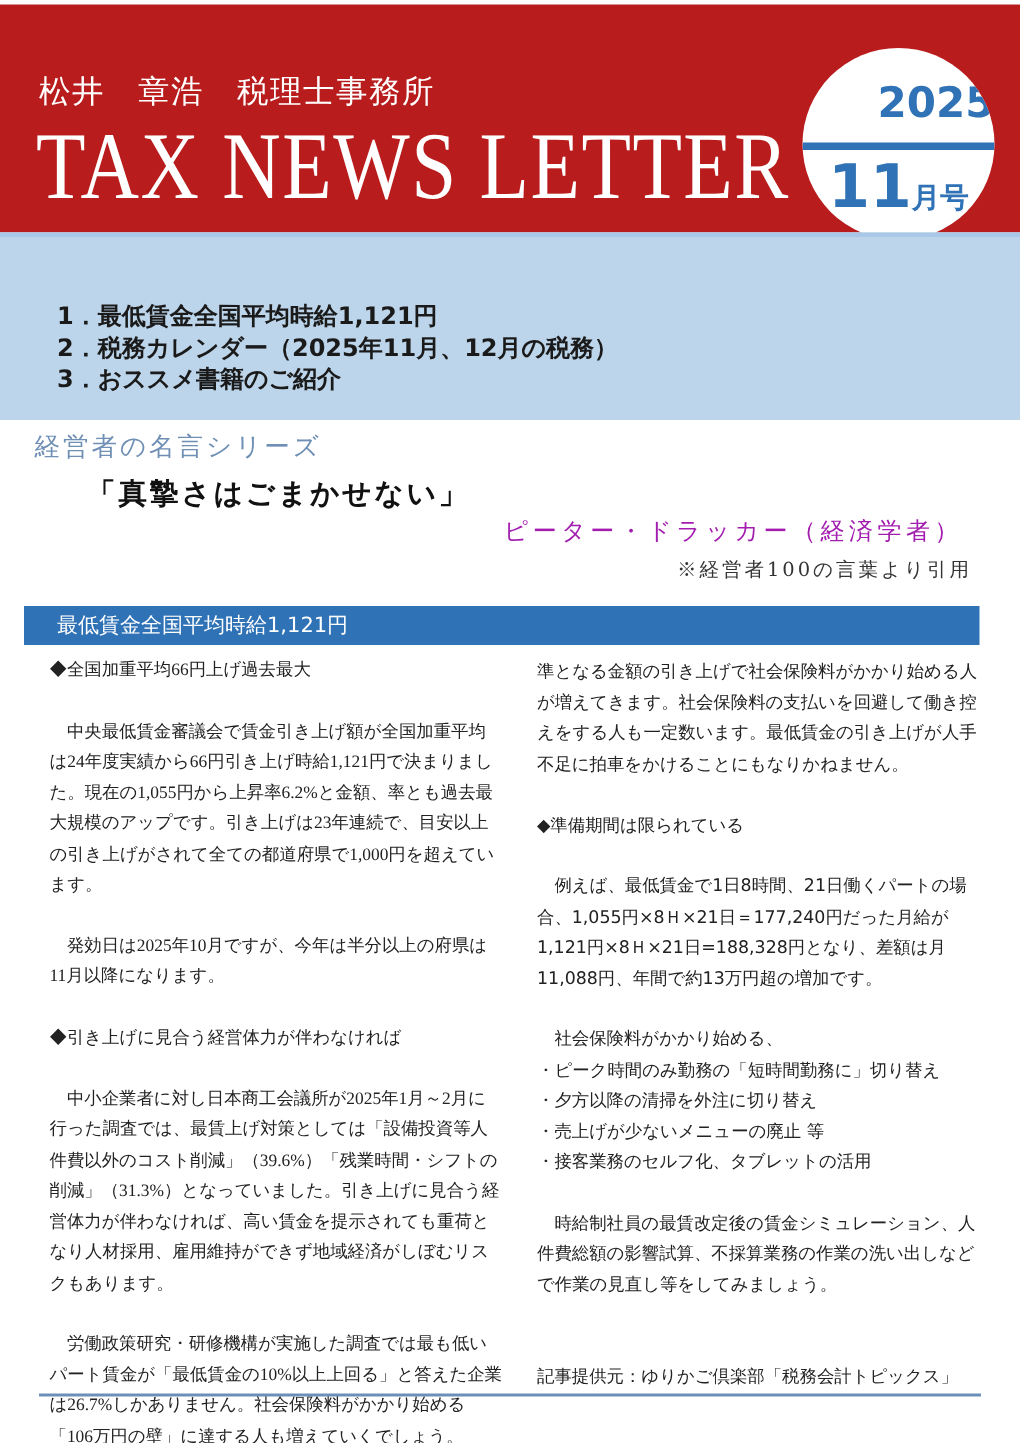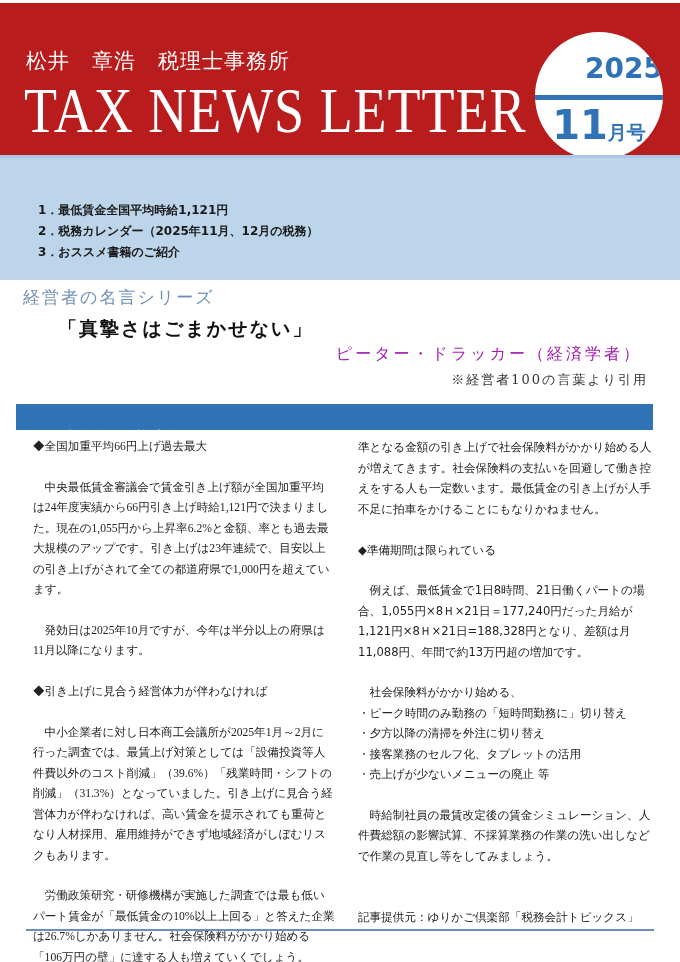--- a/index.html
+++ b/index.html
@@ -12,29 +12,29 @@
               font-size: 54px; color: #ffffff; letter-spacing: 1px; transform: scaleY(1.18); transform-origin: left top; line-height: 1; }
   .badge { position: absolute; left: 535px; top: 29px; width: 128px; height: 128px; border-radius: 50%; background: #ffffff; overflow: hidden; }
   .badge-year { position: absolute; left: 0; top: 20px; width: 100%; text-align: right; font-size: 28px; font-weight: bold; color: #2f72b5; }
   .badge-rule { position: absolute; left: 0; top: 63px; width: 100%; height: 5px; background: #2f72b5; }
   .badge-issue { position: absolute; left: 0; top: 70px; width: 100%; text-align: center; color: #2f72b5; }
   .badge-num { font-size: 40px; font-weight: bold; }
   .badge-suffix { font-size: 19px; font-weight: bold; }
 
   .toc { position: absolute; left: 0; top: 155px; width: 680px; height: 125px; background: #bdd5ea; border-top: 3px solid #a9c8e8; box-sizing: border-box; }
   .toc ol { list-style: none; margin: 0; padding: 0; position: absolute; left: 38px; top: 42px; }
-  .toc li { font-size: 12px; font-weight: bold; color: #1a1a1a; line-height: 21px; white-space: pre; }
+  .toc li { font-size: 16px; font-weight: bold; color: #1a1a1a; line-height: 21px; white-space: pre; }
 
   .quote-series { position: absolute; left: 23px; top: 286px; font-family: "DejaVu Serif", serif; font-size: 17px; color: #6f8fb5; letter-spacing: 2px; }
   .quote-text { position: absolute; left: 58px; top: 316px; font-family: "DejaVu Serif", serif; font-size: 19px; font-weight: bold; color: #111; letter-spacing: 2px; }
   .quote-author { position: absolute; right: 38px; top: 344px; font-family: "DejaVu Serif", serif; font-size: 16px; color: #a21caf; letter-spacing: 3px; }
   .quote-source { position: absolute; right: 32px; top: 371px; font-family: "DejaVu Serif", serif; font-size: 13px; color: #333; letter-spacing: 2px; }
 
   .section-bar { position: absolute; left: 16px; top: 404px; width: 637px; height: 26px; background: #2f72b5; }
-  .section-title { position: absolute; left: 22px; top: 4px; font-size: 14px; color: #ffffff; margin-top: 20px; }
+  .section-title { position: absolute; left: 22px; top: 4px; font-size: 14px; color: #ffffff; }
 
   .col { position: absolute; top: 437px; font-size: 11.6px; line-height: 20.5px; color: #222; }
   .col-left { left: 33px; width: 302px; font-family: Liberation Serif, serif; }
   .col-right { left: 358px; width: 302px; }
   .col p { margin: 0; }
   .col .heading { }
   .col .para { text-indent: 1em; margin-top: 20px; }
   .col .blank { height: 20.5px; }
   .col .list-item { }
   .col .credit { }
@@ -84,21 +84,21 @@
     <p class="para">最低賃金の近くで働くパートやアルバイトは多く、基</p>
   </div>
 <div class="col col-right" id="col-right">
     <p class="plain">準となる金額の引き上げで社会保険料がかかり始める人が増えてきます。社会保険料の支払いを回避して働き控えをする人も一定数います。最低賃金の引き上げが人手不足に拍車をかけることにもなりかねません。</p>
     <p class="blank"></p>
     <p class="heading">◆準備期間は限られている</p>
     <p class="para">例えば、最低賃金で1日8時間、21日働くパートの場合、1,055円×8Ｈ×21日＝177,240円だった月給が1,121円×8Ｈ×21日=188,328円となり、差額は月11,088円、年間で約13万円超の増加です。</p>
     <p class="para">社会保険料がかかり始める、</p>
     <p class="list-item">・ピーク時間のみ勤務の「短時間勤務に」切り替え</p>
     <p class="list-item">・夕方以降の清掃を外注に切り替え</p>
+    <p class="list-item">・売上げが少ないメニューの廃止 等</p>
     <p class="list-item">・接客業務のセルフ化、タブレットの活用</p>
-    <p class="list-item">・売上げが少ないメニューの廃止 等</p>
     <p class="para">時給制社員の最賃改定後の賃金シミュレーション、人件費総額の影響試算、不採算業務の作業の洗い出しなどで作業の見直し等をしてみましょう。</p>
     <p class="blank"></p>
     <p class="blank"></p>
     <p class="credit">記事提供元：ゆりかご倶楽部「税務会計トピックス」</p>
   </div>
 
 <div class="bottom-rule"></div>
 
 </body></html>

